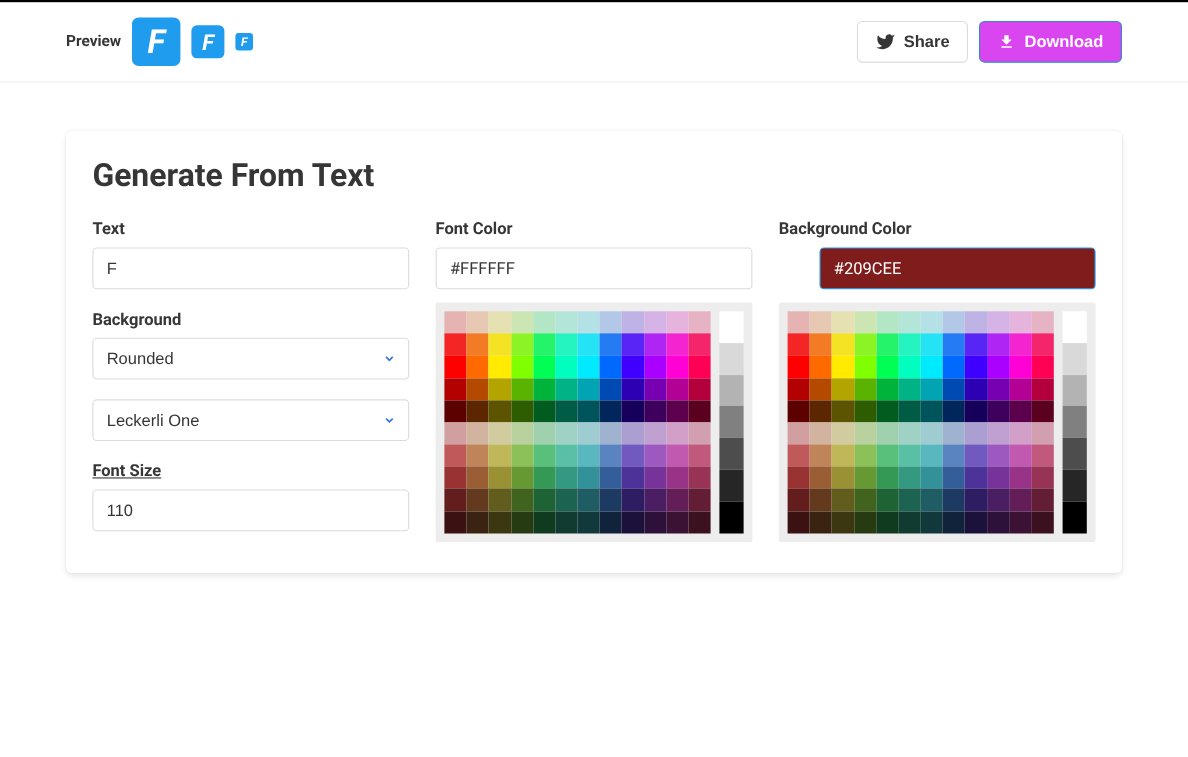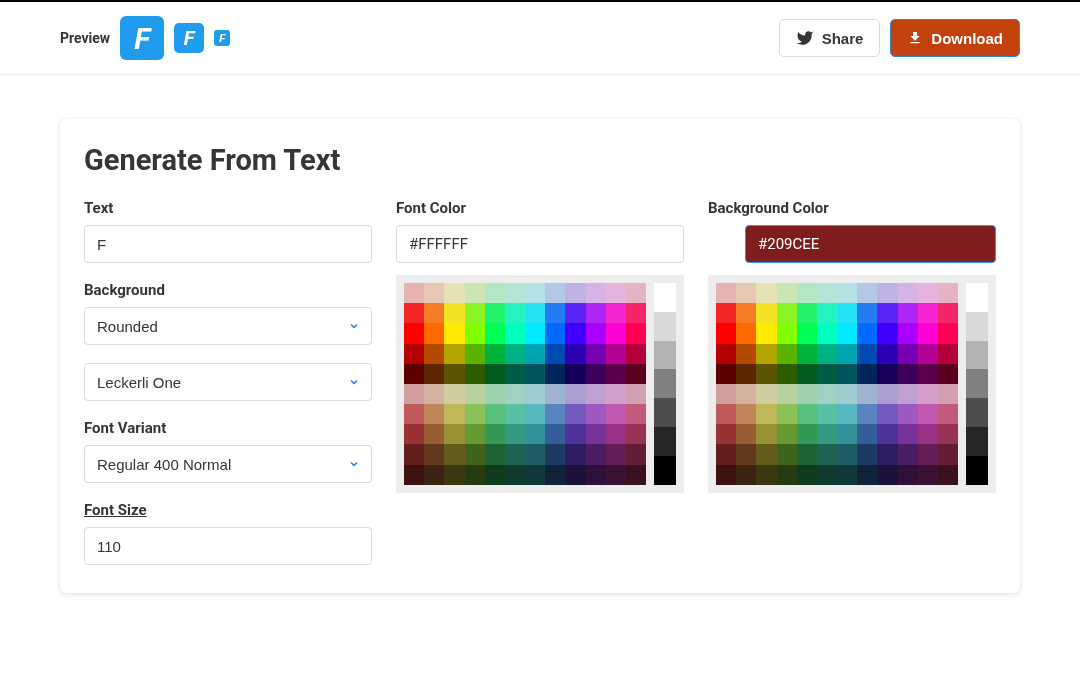--- a/index.html
+++ b/index.html
@@ -38,21 +38,21 @@
   gap: 8px;
   padding: 9px 16px;
   border-radius: 5px;
   font-size: 15px;
   font-weight: 700;
   cursor: pointer;
   border: 1px solid #dbdbdb;
   background: #fff;
   color: #363636;
 }
-.btn-primary { background: #c2410c; color: #fff; border-color: #3488ce; }
+.btn-primary { background: #d946ef; color: #fff; border-color: #3488ce; }
 .twitter-icon { width: 18px; height: 18px; }
 .download-icon { width: 16px; height: 16px; }
 
 .main { padding: 44px 60px; }
 .card {
   background: #fff;
   border-radius: 6px;
   box-shadow: 0 2px 6px rgba(10,10,10,0.1), 0 0 0 1px rgba(10,10,10,0.02);
   padding: 24px 24px 28px 24px;
 }
@@ -177,31 +177,20 @@
           <div class="select-wrap">
             <select class="select">
               <option>Leckerli One</option>
             </select>
             <svg class="select-chevron" width="12" height="12" viewBox="0 0 24 24" fill="none" stroke="currentColor" stroke-width="3">
                 <polyline points="6 9 12 15 18 9"></polyline>
               </svg>
           </div>
         </div>
         <div class="field">
-          <label class="field-label">Font Variant</label>
-          <div class="select-wrap">
-            <select class="select">
-              <option>Regular 400 Normal</option>
-            </select>
-            <svg class="select-chevron" width="12" height="12" viewBox="0 0 24 24" fill="none" stroke="currentColor" stroke-width="3">
-                <polyline points="6 9 12 15 18 9"></polyline>
-              </svg>
-          </div>
-        </div>
-        <div class="field">
           <label class="field-label">Font Size</label>
           <input class="input" value="110" style="">
         </div>
       </div>
 
       <div class="col">
         <label class="field-label">Font Color</label>
         <div class="color-display white">#FFFFFF</div>
         <div class="swatch-panel">
           <div class="swatch-grid">

